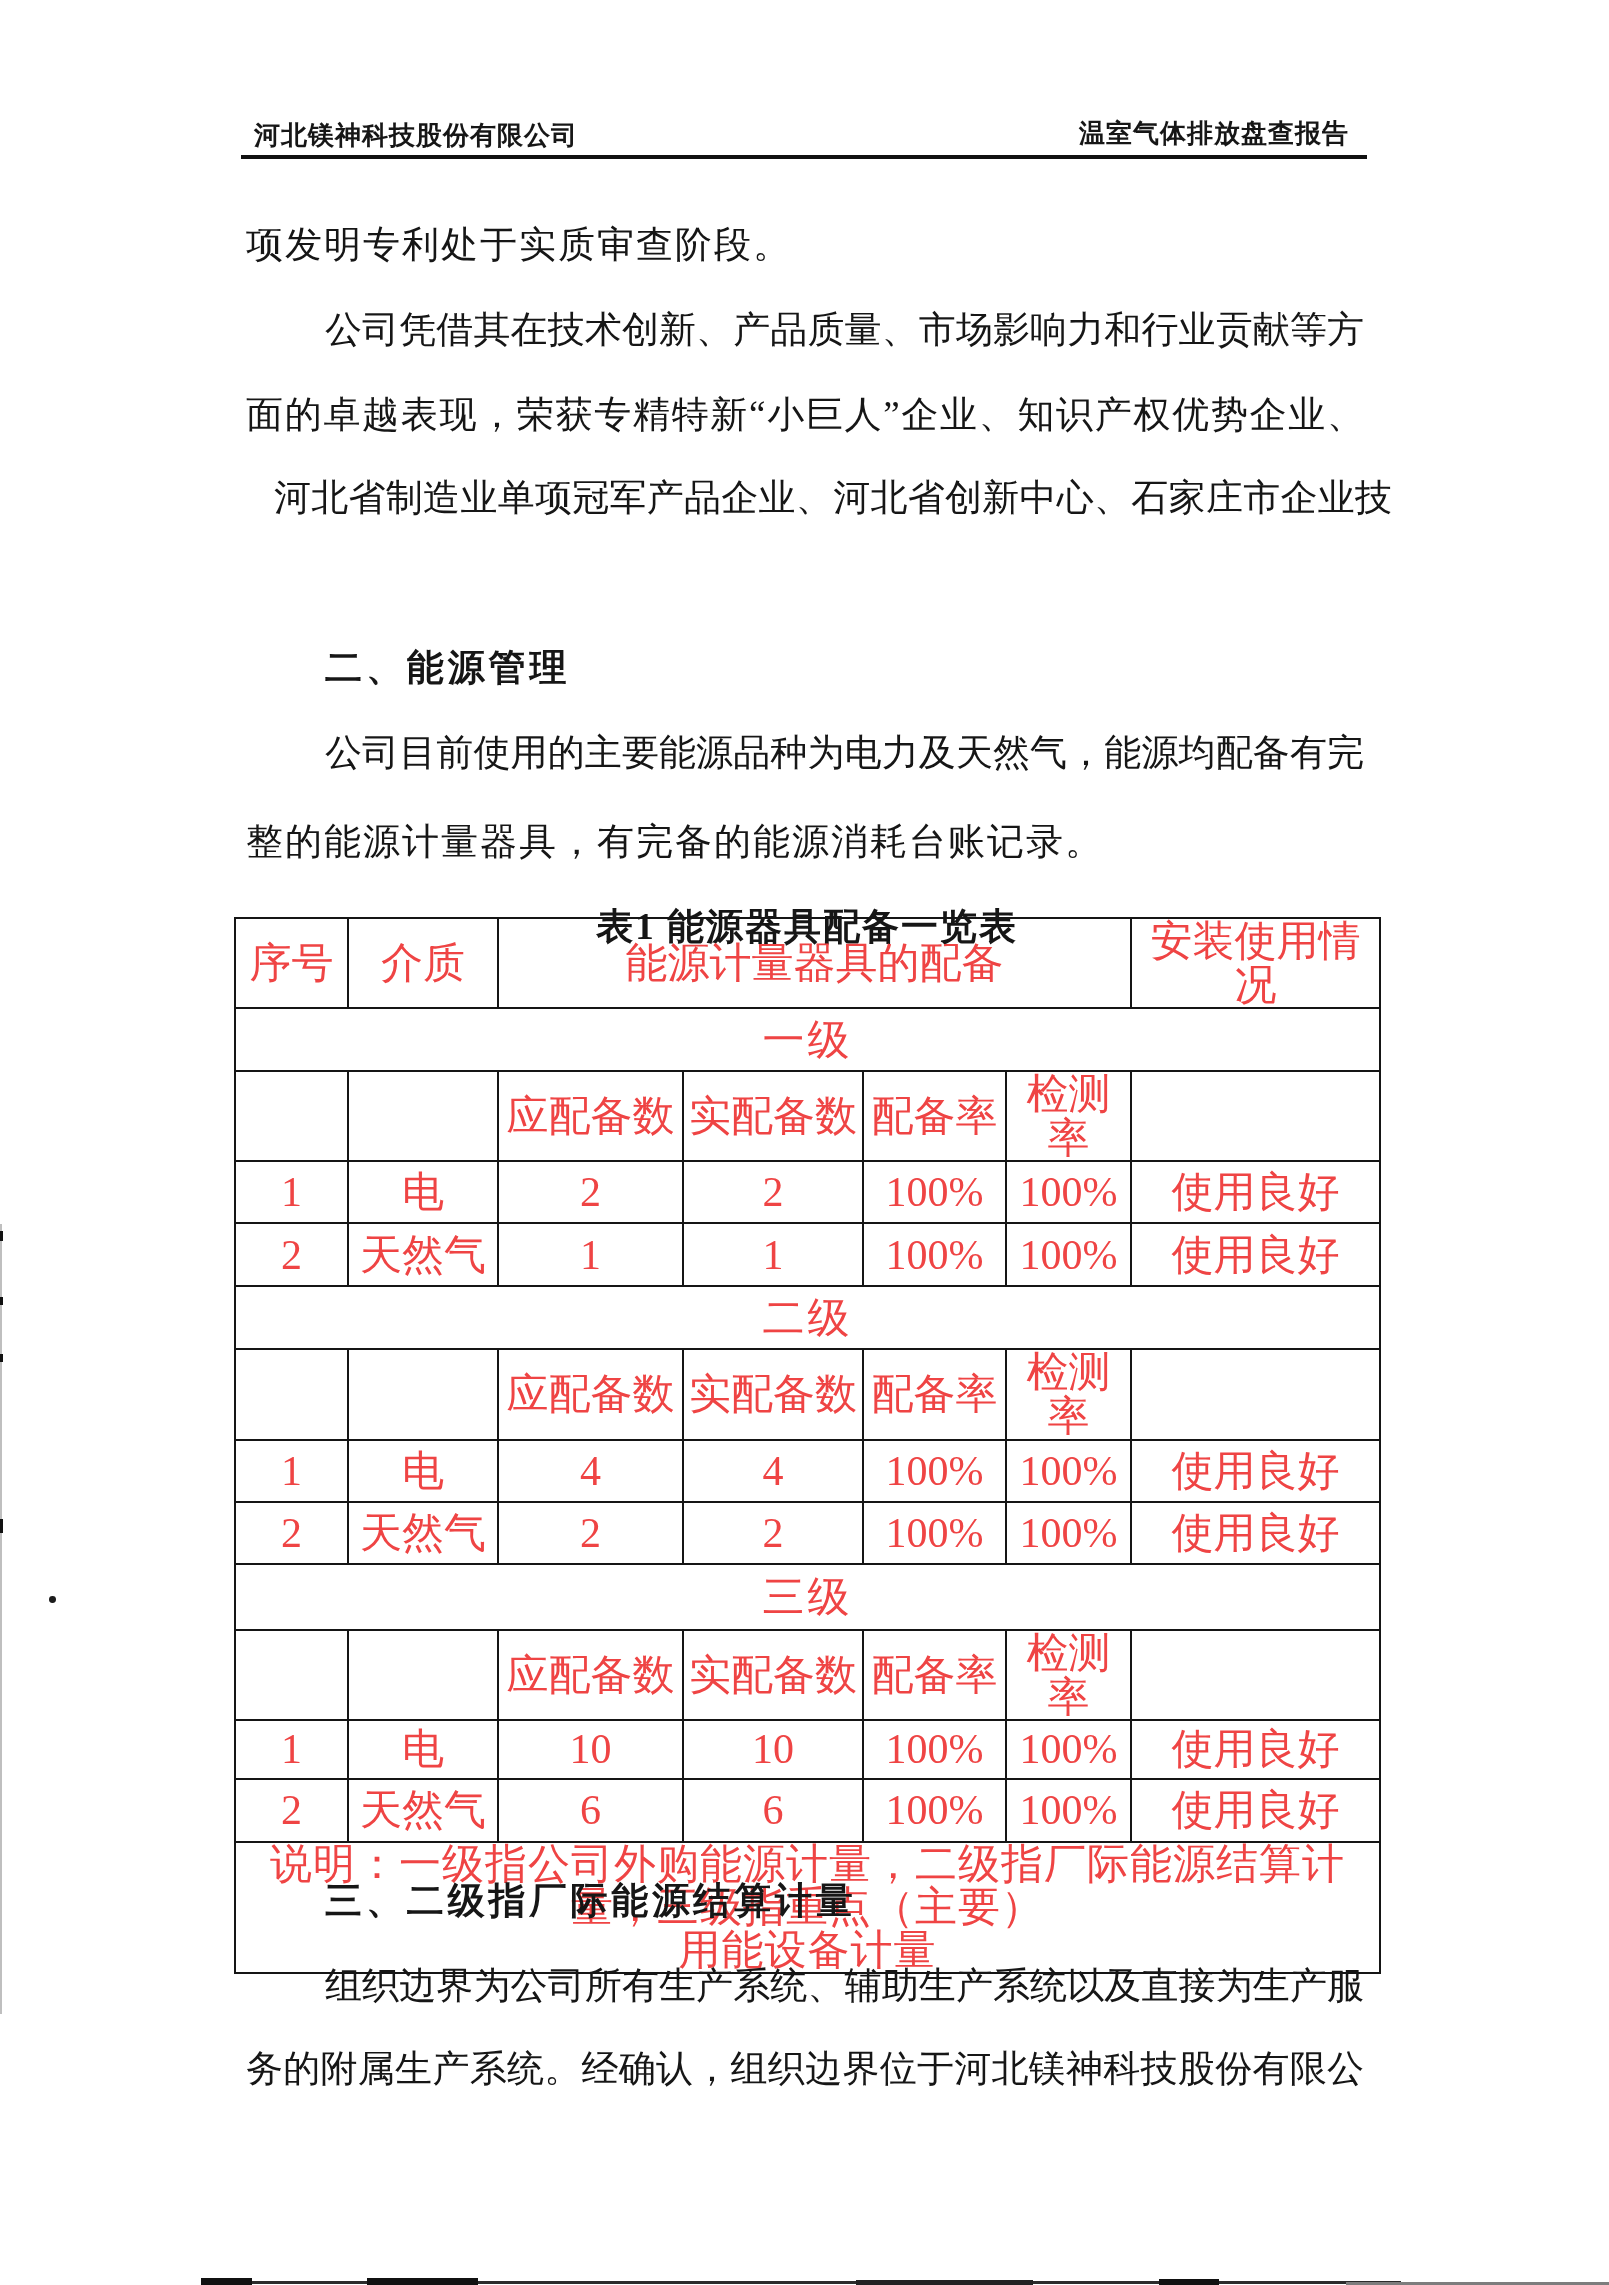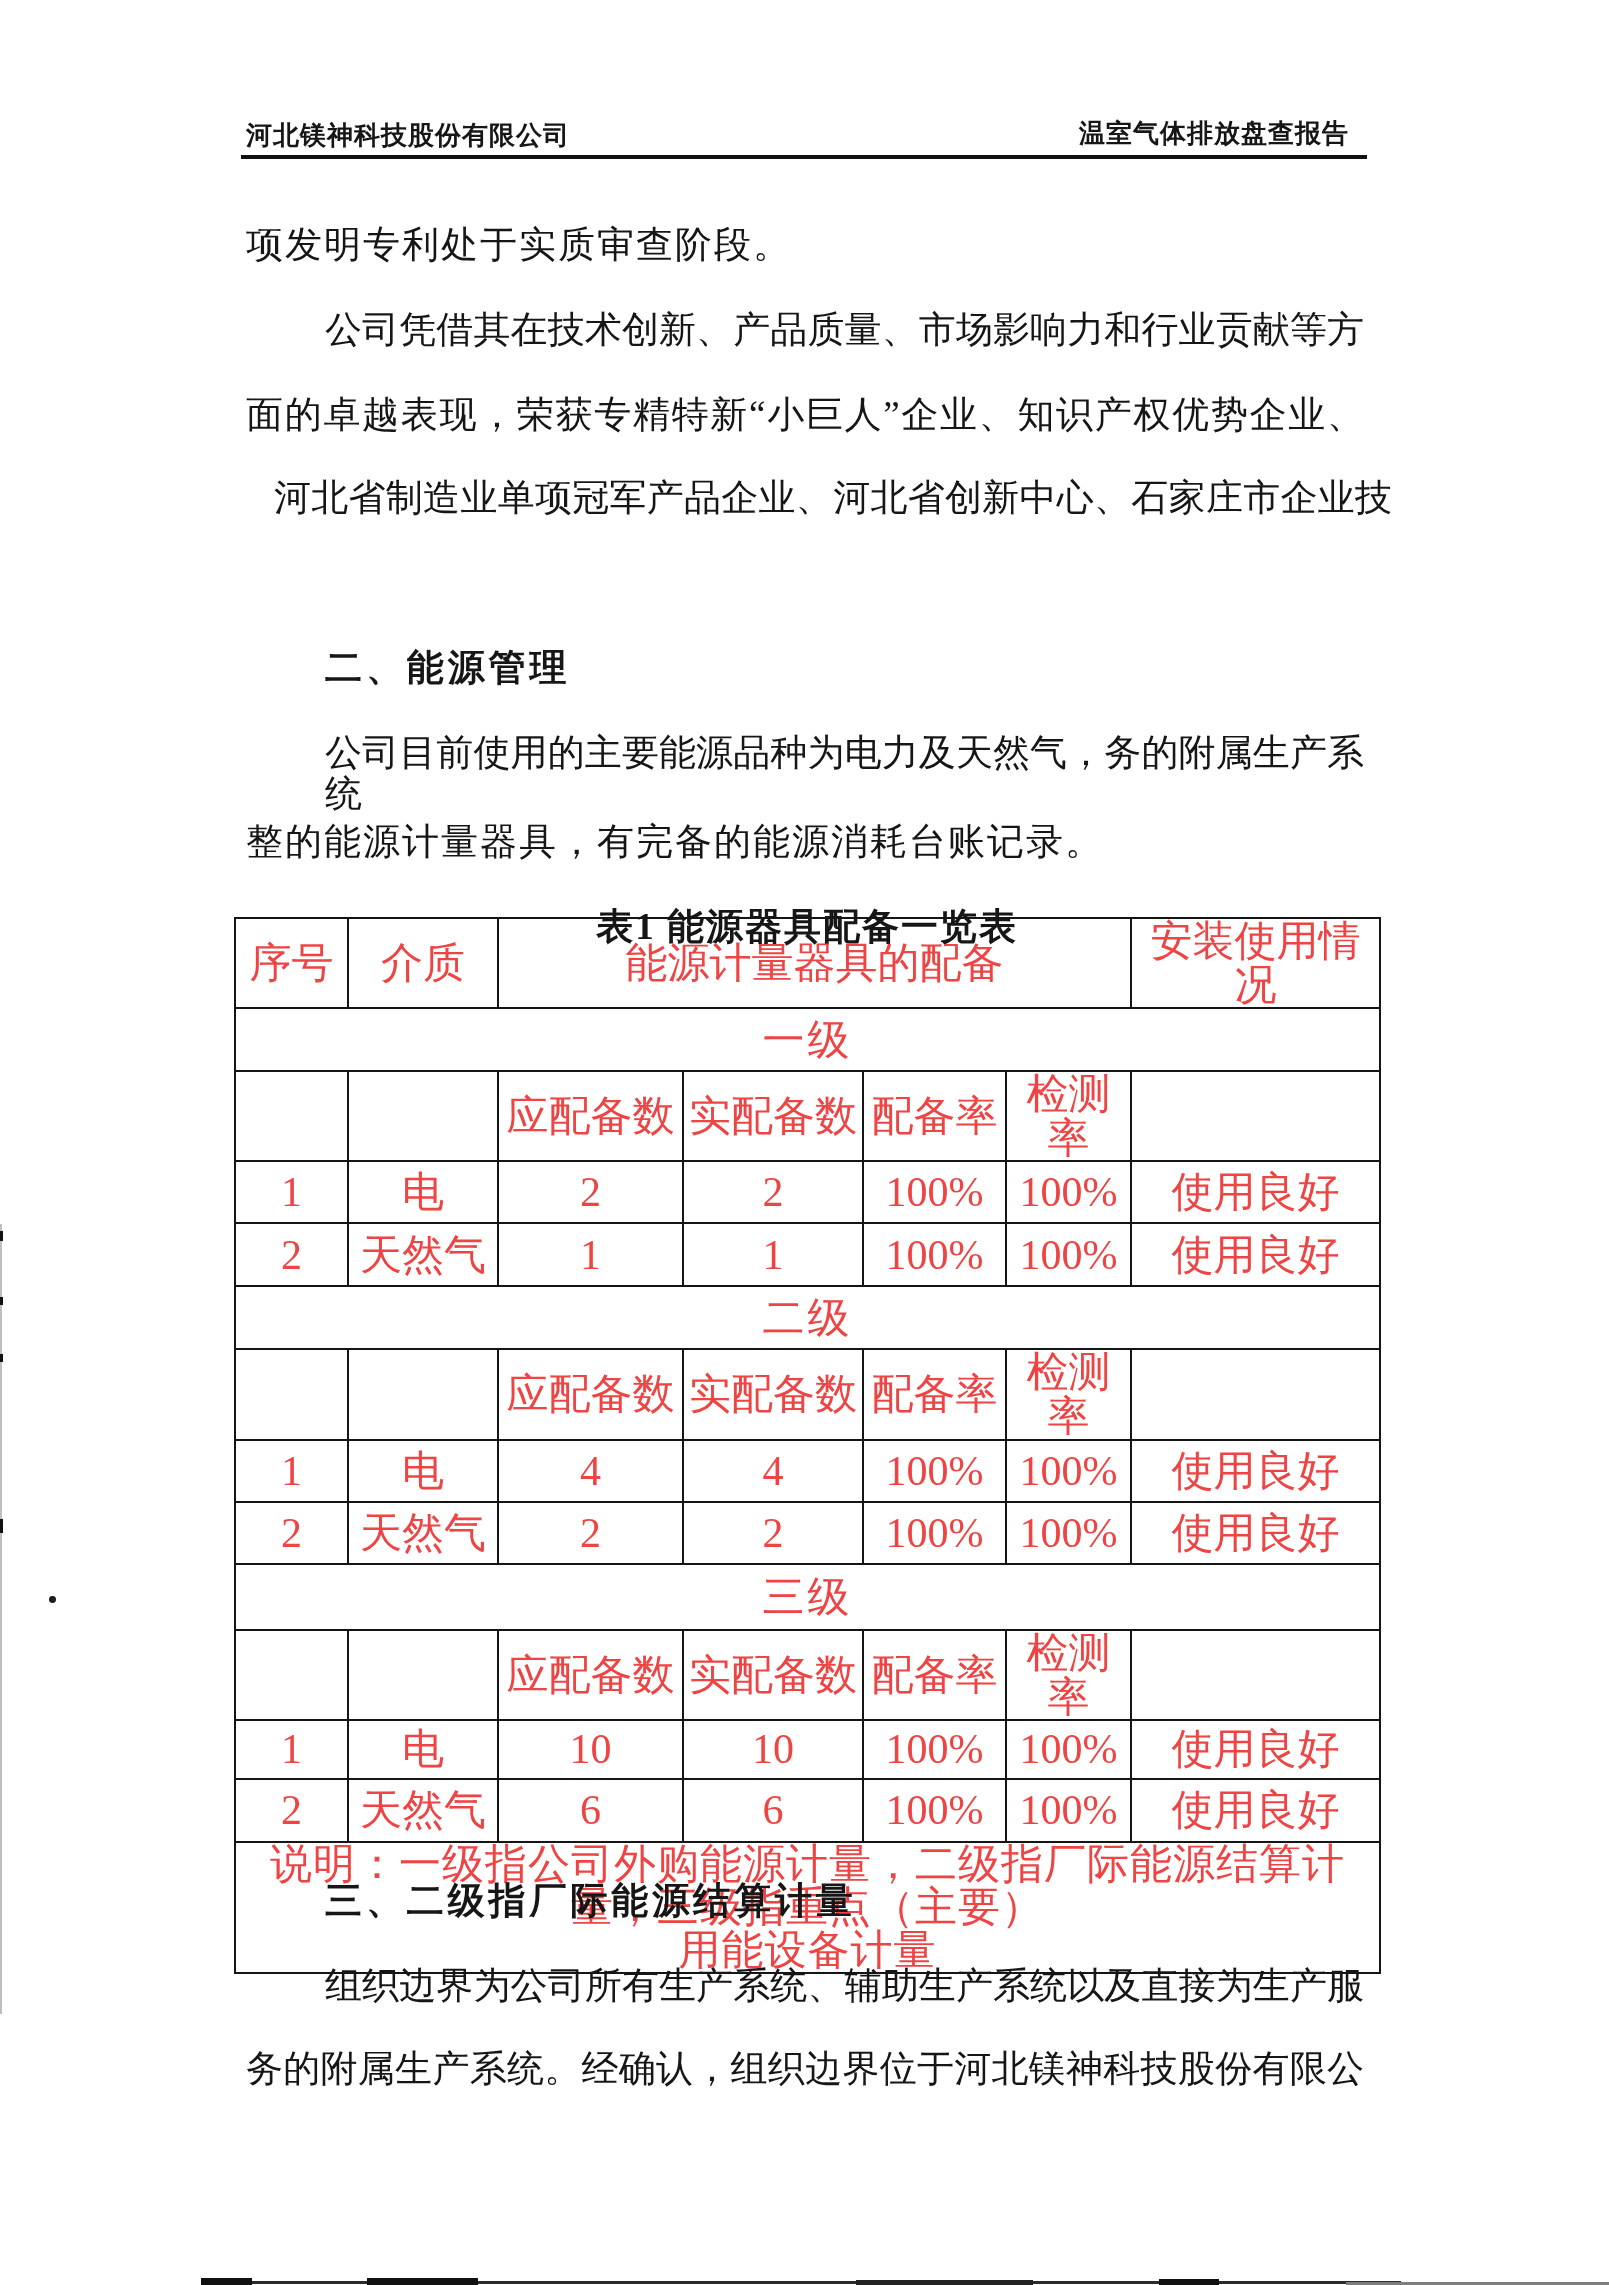--- a/index.html
+++ b/index.html
@@ -5,21 +5,21 @@
   html,body{margin:0;padding:0;background:#e8e8e8;}
   .page{
     position:relative;
     width:1609px;height:2286px;
     background:#ffffff;
     overflow:hidden;
     font-family:"Liberation Serif","DejaVu Serif",serif;
     color:#161616;
   }
   .abs{position:absolute;}
-  .hdr{font-size:26px;font-weight:600;letter-spacing:1px;white-space:nowrap;line-height:1;}
+  .hdr{font-size:26px;font-weight:600;letter-spacing:1px;white-space:nowrap;line-height:1;margin-left:8px;}
   .rule{background:#111;}
   .bline{font-size:37px;line-height:1.12;}
   .just{text-align:justify;text-align-last:justify;}
   .endline{white-space:nowrap;letter-spacing:2px;}
   .heading{font-weight:bold;white-space:nowrap;letter-spacing:3.9px;font-size:37px;line-height:1.12;}
   .caption{font-weight:bold;text-align:center;font-size:37px;letter-spacing:2px;line-height:1.12;}
   table.etable{
     position:absolute;left:234px;top:917px;width:1146px;
     border-collapse:collapse;table-layout:fixed;
     font-size:42px;color:#ef4444;
@@ -46,21 +46,21 @@
   <div class="abs hdr" style="right:260px;top:121px;">温室气体排放盘查报告</div>
   <div class="abs rule" style="left:241px;top:155px;width:1126px;height:3.9px;"></div>
 
   <div class="abs bline endline" style="left:246px;top:224px;">项发明专利处于实质审查阶段。</div>
   <div class="abs bline just" style="left:325px;top:309px;width:1039px;">公司凭借其在技术创新、产品质量、市场影响力和行业贡献等方</div>
   <div class="abs bline just" style="left:246px;top:394px;width:1118px;">面的卓越表现，荣获专精特新“小巨人”企业、知识产权优势企业、</div>
   <div class="abs bline just" style="left:246px;top:477px;width:1118px;margin-left:28px;">河北省制造业单项冠军产品企业、河北省创新中心、石家庄市企业技</div>
 
   <div class="abs heading" style="left:325px;top:647px;">二、能源管理</div>
 
-  <div class="abs bline just" style="left:325px;top:732px;width:1039px;">公司目前使用的主要能源品种为电力及天然气，务的附属生产系统</div>
+  <div class="abs bline just" style="left:325px;top:732px;width:1039px;">公司目前使用的主要能源品种为电力及天然气，能源均配备有完</div>
   <div class="abs bline endline" style="left:246px;top:821px;">整的能源计量器具，有完备的能源消耗台账记录。</div>
 
   <div class="abs caption" style="left:234px;top:906px;width:1146px;">表1 能源器具配备一览表</div>
 
   <table class="etable">
     <colgroup>
       <col style="width:113px">
         <col style="width:150px">
         <col style="width:185px">
       <col style="width:180px">

